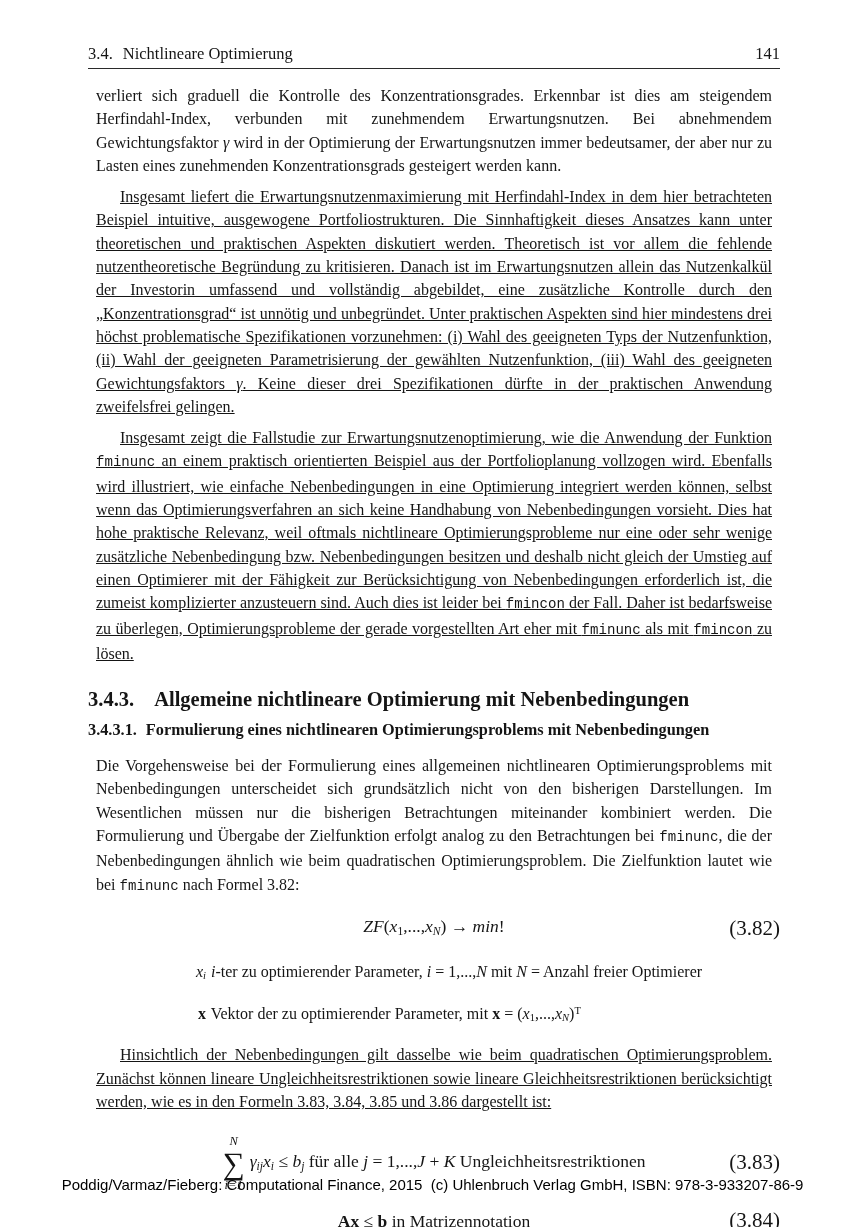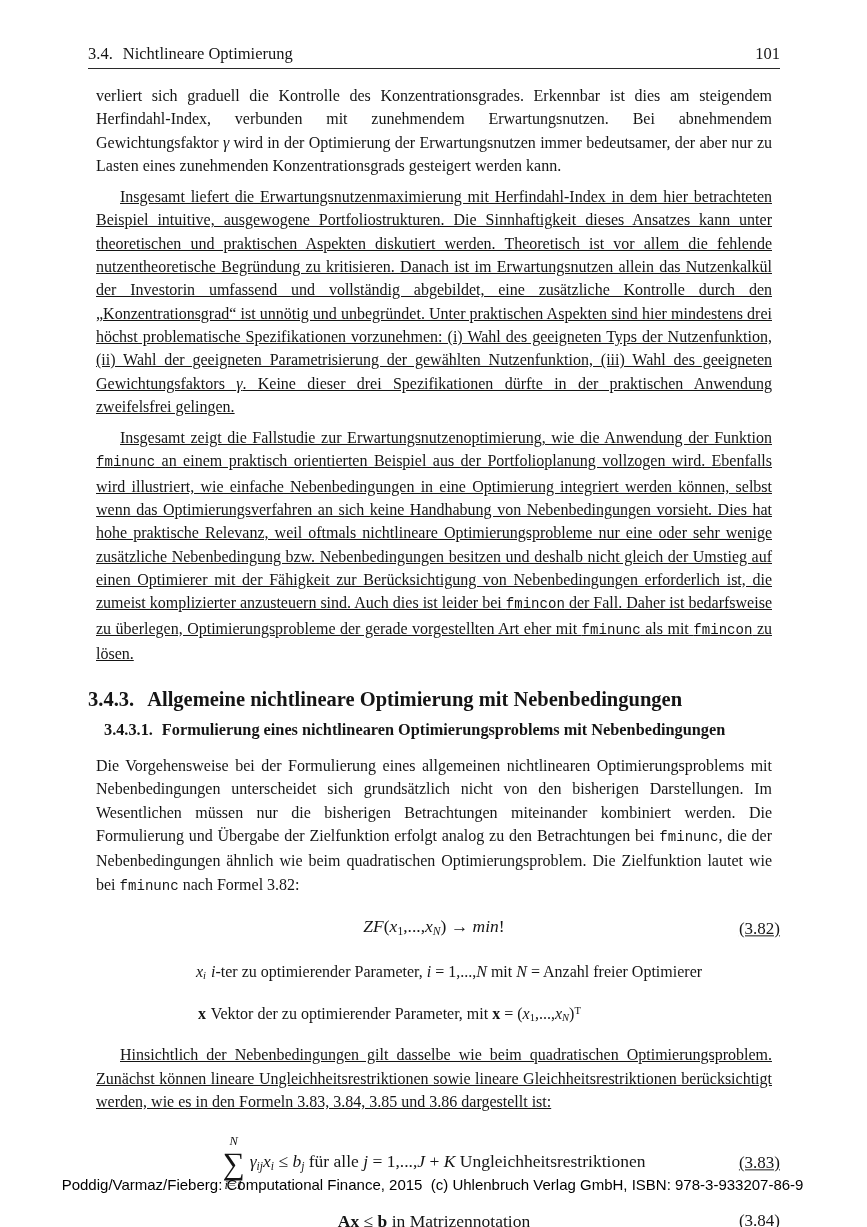--- a/index.html
+++ b/index.html
@@ -46,48 +46,47 @@
   .tok-subit { font-size: 0.66em; vertical-align: -0.22em; font-style: italic; }
   .tok-sup   { font-size: 0.66em; vertical-align: 0.5em; }
   
   h2.h-sec {
     font-size: 20.5px;
     line-height: 25px;
     margin: 22px 0 8px 0;
     text-align: left;
     white-space: nowrap;
   }
-  h2.h-sec .h-num { margin-right: 13px; }
+  h2.h-sec .h-num { margin-right: 20px; }
   h3.h-subsec {
     font-size: 16.3px;
     line-height: 20px;
-    margin: 8px 0 14px 16px;
+    margin: 8px 0 14px 0;
     text-align: left;
     white-space: nowrap;
   }
   h3.h-subsec .h-num { margin-right: 9px; }
   
   .eq-row {
     position: relative;
     display: flex;
     justify-content: center;
     align-items: center;
     margin: 17px 0;
     font-size: 17.5px;
     text-align: center;
     text-indent: 0;
   }
   .eq-row .eq-tag {
     position: absolute;
     right: 0;
     top: 50%;
     transform: translateY(-50%);
-    font-size: 17px;
+    font-size: 21px;
     font-style: normal;
-    text-decoration: underline;
   }
   .eq-sum { margin: 22px 0 18px 0; }
   .tok-sum {
     display: inline-flex;
     flex-direction: column;
     align-items: center;
     vertical-align: middle;
     line-height: 1;
     margin-right: 5px;
   }
@@ -119,21 +118,21 @@
 </style>
 </head>
 <body>
 
 <div class="page">
 
   <header class="running-header">
     <span>
       <span class="rh-num">3.4.</span><span>Nichtlineare Optimierung</span>
     </span>
-    <span class="rh-page">101</span>
+    <span class="rh-page">141</span>
   </header>
   <div class="header-rule"></div>
 
   <main class="page-body">
 
     <p class="par"><span class="tok-rm">verliert sich graduell die Kontrolle des Konzentrationsgrades. Erkennbar ist dies am steigendem Herfindahl-Index, verbunden mit zunehmendem Erwartungsnutzen. Bei abnehmendem Gewichtungsfaktor </span><span class="tok-it">γ</span><span class="tok-rm"> wird in der Optimierung der Erwartungsnutzen immer bedeutsamer, der aber nur zu Lasten eines zunehmenden Konzentrationsgrads gesteigert werden kann.</span></p>
     <p class="par indent"><span class="tok-rm">Insgesamt liefert die Erwartungsnutzenmaximierung mit Herfindahl-Index in dem hier betrachteten Beispiel intuitive, ausgewogene Portfoliostrukturen. Die Sinnhaftigkeit dieses Ansatzes kann unter theoretischen und praktischen Aspekten diskutiert werden. Theoretisch ist vor allem die fehlende nutzentheoretische Begründung zu kritisieren. Danach ist im Erwartungsnutzen allein das Nutzenkalkül der Investorin umfassend und vollständig abgebildet, eine zusätzliche Kontrolle durch den „Konzentrationsgrad“ ist unnötig und unbegründet. Unter praktischen Aspekten sind hier mindestens drei höchst problematische Spezifikationen vorzunehmen: (i) Wahl des geeigneten Typs der Nutzenfunktion, (ii) Wahl der geeigneten Parametrisierung der gewählten Nutzenfunktion, (iii) Wahl des geeigneten Gewichtungsfaktors </span><span class="tok-it">γ</span><span class="tok-rm">. Keine dieser drei Spezifikationen dürfte in der praktischen Anwendung zweifelsfrei gelingen.</span></p>
     <p class="par indent"><span class="tok-rm">Insgesamt zeigt die Fallstudie zur Erwartungsnutzenoptimierung, wie die Anwendung der Funktion </span><span class="tok-code">fminunc</span><span class="tok-rm"> an einem praktisch orientierten Beispiel aus der Portfolioplanung vollzogen wird. Ebenfalls wird illustriert, wie einfache Nebenbedingungen in eine Optimierung integriert werden können, selbst wenn das Optimierungsverfahren an sich keine Handhabung von Nebenbedingungen vorsieht. Dies hat hohe praktische Relevanz, weil oftmals nichtlineare Optimierungsprobleme nur eine oder sehr wenige zusätzliche Nebenbedingung bzw. Nebenbedingungen besitzen und deshalb nicht gleich der Umstieg auf einen Optimierer mit der Fähigkeit zur Berücksichtigung von Nebenbedingungen erforderlich ist, die zumeist komplizierter anzusteuern sind. Auch dies ist leider bei </span><span class="tok-code">fmincon</span><span class="tok-rm"> der Fall. Daher ist bedarfsweise zu überlegen, Optimierungsprobleme der gerade vorgestellten Art eher mit </span><span class="tok-code">fminunc</span><span class="tok-rm"> als mit </span><span class="tok-code">fmincon</span><span class="tok-rm"> zu lösen.</span></p>
 
     <h2 class="h-sec">

